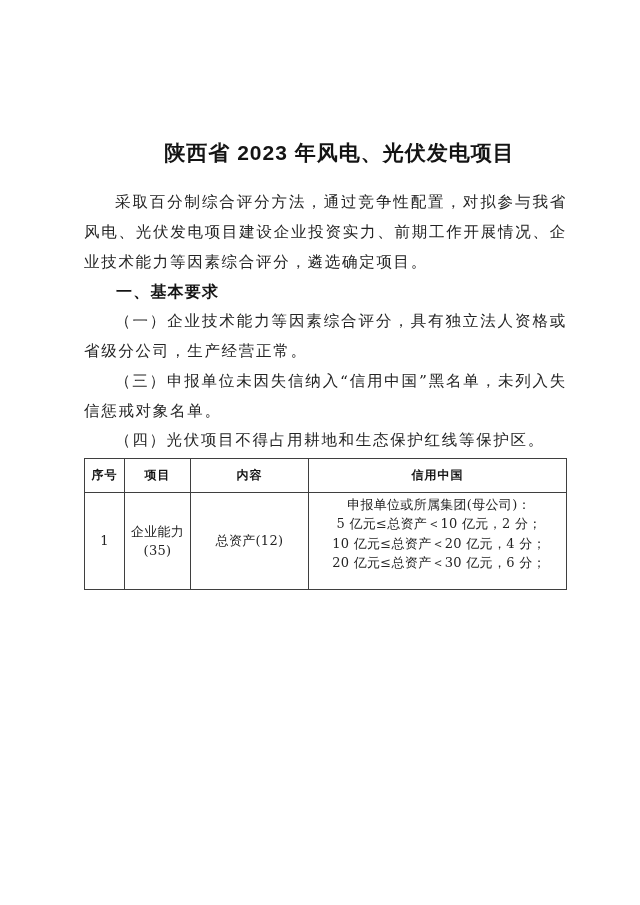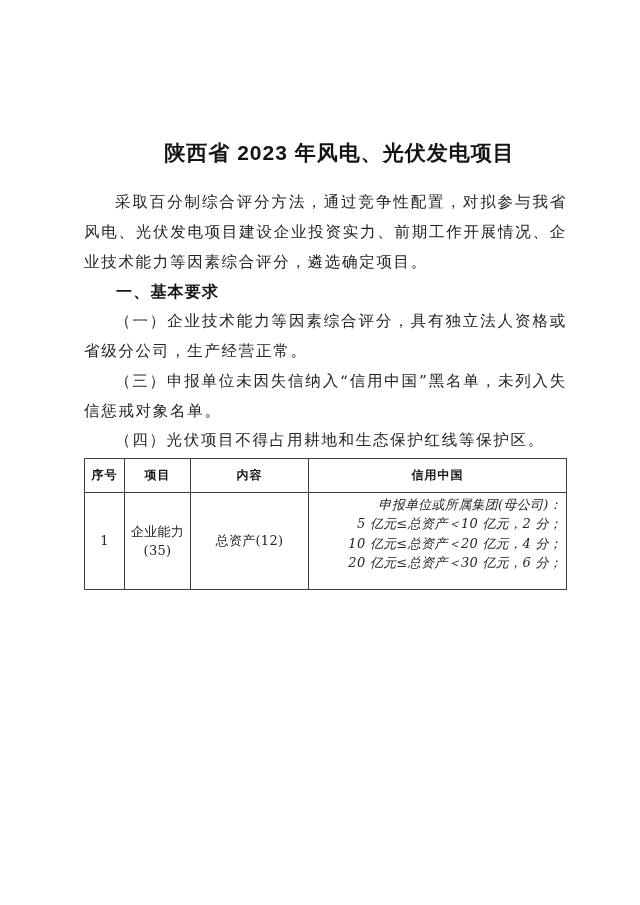--- a/index.html
+++ b/index.html
@@ -85,24 +85,23 @@
   }
   .score-table td {
     text-align: center;
     vertical-align: middle;
     line-height: 19.2px;
   }
   .score-table td.multiline {
     white-space: pre-line;
   }
   .score-table td.criteria {
-    text-align: right;
+    text-align: center;
     padding: 2px 4px 17px 7px;
     white-space: pre-line;
-    font-style: italic;
   }
 </style>
 </head>
 <body>
 
 <div class="page">
   <div class="content">
 
     <h1 class="doc-title">
       <span class="title-line">陕西省 2023 年风电、光伏发电项目</span>

